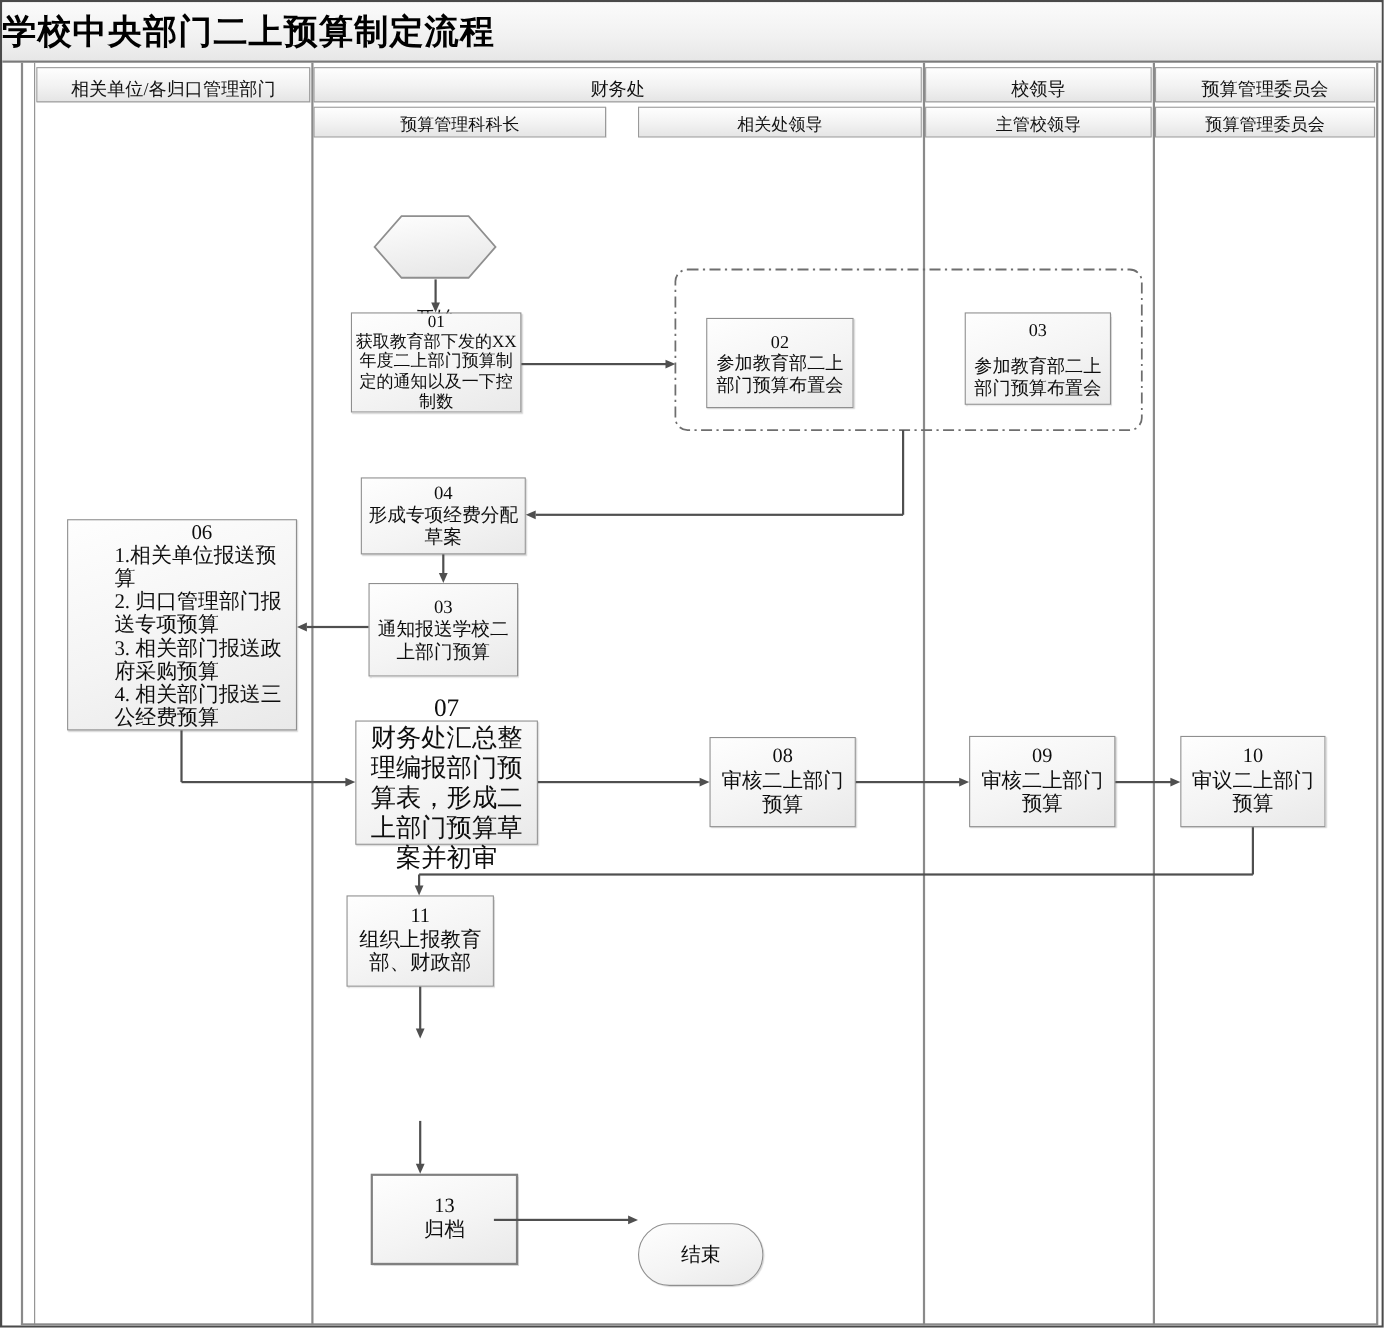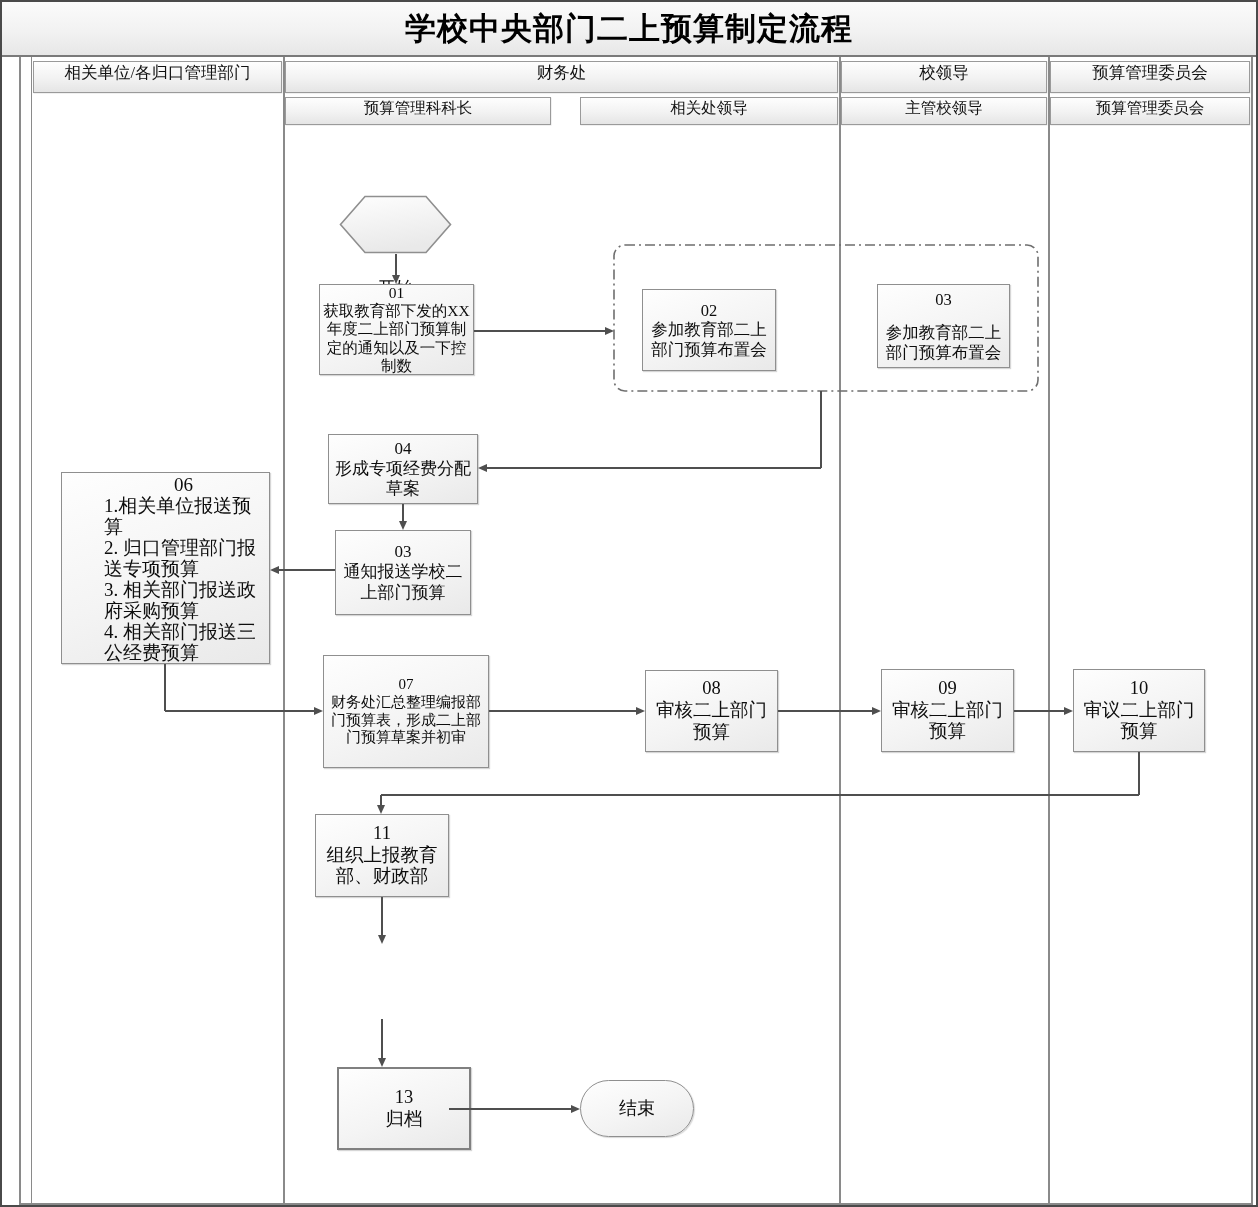--- a/index.html
+++ b/index.html
@@ -6,46 +6,46 @@
   #page{
     position:relative;width:1258px;height:1207px;background:#ffffff;
     border:2px solid #4a4a4a;box-sizing:border-box;overflow:hidden;
     font-family:"Liberation Serif","DejaVu Serif",serif;color:#111;
   }
   
   .titleband{
     position:absolute;left:0;top:0;width:1254px;height:53px;
     background:linear-gradient(180deg,#fbfbfb 0%,#f1f1f1 60%,#e7e7e7 100%);
     border-bottom:2px solid #7a7a7a;
-    display:flex;align-items:center;justify-content:center;
+    display:flex;align-items:center;justify-content:flex-start;
   }
   .titletext{font-size:31px;font-weight:bold;letter-spacing:1px;color:#000;}
   
   .vlane{position:absolute;width:1.5px;background:#8a8a8a;top:55px;height:1148px;}
   .hline-bottom{position:absolute;left:17px;top:1201px;width:1233px;height:1.5px;background:#8a8a8a;}
   
   .hcell{
     position:absolute;box-sizing:border-box;
     border:1.5px solid #9a9a9a;
     background:linear-gradient(180deg,#fefefe 0%,#f2f2f2 55%,#e5e5e5 100%);
-    display:flex;align-items:flex-start;justify-content:center;
+    display:flex;align-items:flex-end;justify-content:center;
     box-shadow:0.5px 0.5px 0 rgba(0,0,0,0.12);
   }
   .hrow1{top:59px;height:32px;font-size:16.5px;}
   .hrow2{top:95px;height:28px;font-size:15.5px;}
   
   .box{
     position:absolute;box-sizing:border-box;
     border:1.5px solid #8f8f8f;
     background:linear-gradient(160deg,#fefefe 0%,#f4f4f4 55%,#e9e9e9 100%);
     box-shadow:1px 1px 1px rgba(0,0,0,0.16);
     display:flex;flex-direction:column;align-items:center;justify-content:center;
     text-align:center;line-height:1.18;color:#0d0d0d;
   }
-  .stadium{border-radius:28.5px;font-size:18px;}
+  .stadium{border-radius:28.5px;font-size:18px;margin-top:32px;}
   .hexwrap{position:absolute;}
   .hexlabel{position:absolute;width:100%;height:100%;display:flex;align-items:center;justify-content:center;font-size:18px;}
   
   .cl{position:absolute;background:#4f4f4f;}
   .ah{position:absolute;width:0;height:0;border-style:solid;}
   .ah-r{border-width:4.5px 0 4.5px 9px;border-color:transparent transparent transparent #4f4f4f;}
   .ah-l{border-width:4.5px 9px 4.5px 0;border-color:transparent #4f4f4f transparent transparent;}
   .ah-d{border-width:9px 4.5px 0 4.5px;border-color:#4f4f4f transparent transparent transparent;}
   
   .b06{align-items:stretch;text-align:left;justify-content:center;}
@@ -139,21 +139,21 @@
   </div>
 
   <div class="box b06" style="left:59px;top:470px;width:209px;height:192px;font-size:19px;line-height:21px;padding-left:36px;">
     <div class="num">06</div>
     <div class="li">1.相关单位报送预算</div>
     <div class="li">2. 归口管理部门报送专项预算</div>
     <div class="li">3. 相关部门报送政府采购预算</div>
     <div class="li">4. 相关部门报送三公经费预算</div>
   </div>
 
-  <div class="box" style="left:321px;top:653px;width:166px;height:113px;font-size:15px;padding:0 6px;">
+  <div class="box" style="left:321px;top:653px;width:166px;height:113px;font-size:23px;padding:0 6px;">
     <div class="num">07</div>
     <div>财务处汇总整理编报部门预算表，形成二上部门预算草案并初审</div>
   </div>
 
   <div class="box" style="left:643px;top:668px;width:133px;height:82px;font-size:18.5px;padding:0 8px;">
     <div class="num">08</div>
     <div>审核二上部门预算</div>
   </div>
 
   <div class="box" style="left:879px;top:667px;width:133px;height:83px;font-size:18.5px;padding:0 8px;font-family:Liberation Serif, serif;">

